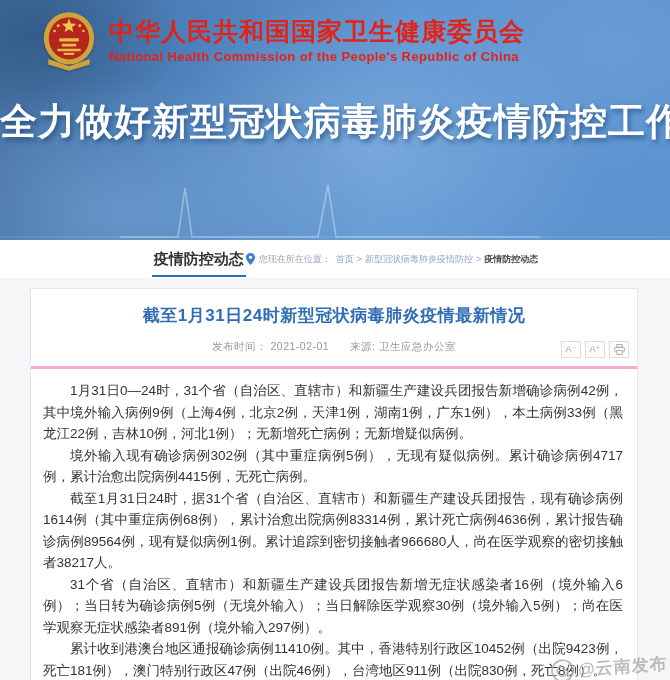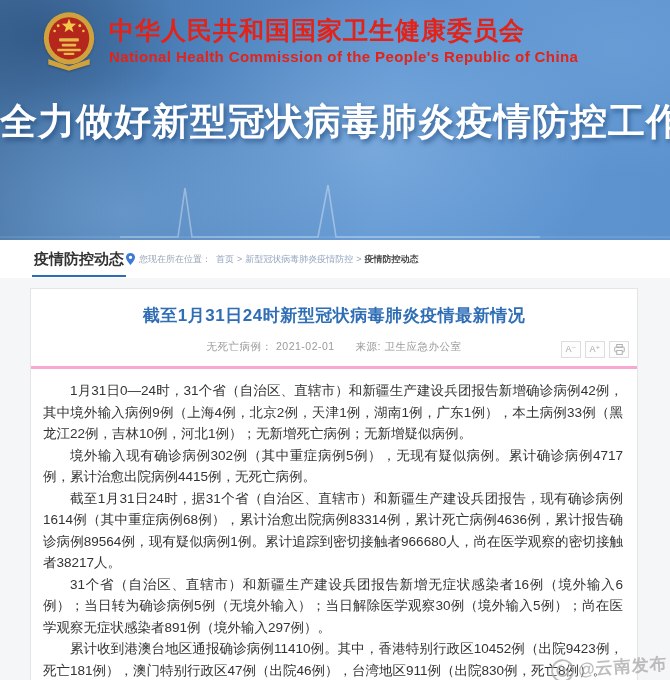--- a/index.html
+++ b/index.html
@@ -22,35 +22,35 @@
     overflow: hidden;
   }
   .brand { position: absolute; top: 11px; left: 42px; display: flex; align-items: center; }
   .emblem { width: 54px; height: 60px; flex: 0 0 auto; filter: drop-shadow(0 1px 1px rgba(0,0,0,0.25)); }
   .brand-text { margin-left: 13px; }
   .brand-cn {
     color: #e2231a; font-size: 25px; font-weight: bold; letter-spacing: 1px;
     line-height: 1.1; white-space: nowrap;
   }
   .brand-en {
-    color: #e2231a; font-size: 15px; font-weight: bold; letter-spacing: 0.4px;
-    margin-top: 4px; white-space: nowrap; text-align: right;
+    color: #e2231a; font-size: 13px; font-weight: bold; letter-spacing: 0.4px;
+    margin-top: 4px; white-space: nowrap;
   }
   .banner-title {
     position: absolute; top: 97px; left: 0; width: 100%;
     text-align: right; color: #ffffff; font-size: 37px; font-weight: bold;
     letter-spacing: 1px; white-space: nowrap;
     text-shadow: 2px 3px 5px rgba(15,55,105,0.6);
   }
   .ecg { position: absolute; left: 0; bottom: 0; width: 670px; height: 60px; opacity: 0.5; }
 
   
   .section-bar {
     position: absolute; top: 240px; left: 0; width: 670px; height: 38px;
-    background: #ffffff; display: flex; align-items: center; justify-content: flex-start;
+    background: #ffffff; display: flex; align-items: center; justify-content: center;
     padding: 0 12px 0 32px;
   }
   .section-title {
     font-size: 15px; font-weight: bold; color: #333;
     border-bottom: 2px solid #2e6db4; padding: 8px 2px 6px 2px; cursor: pointer;
   }
   .breadcrumb { display: flex; align-items: center; font-size: 9px; color: #9aa6b8; white-space: nowrap; }
   .pin-icon { width: 9px; height: 12px; margin-right: 4px; flex: 0 0 auto; }
   .crumb-prefix { color: #9aa6b8; margin-right: 5px; }
   .crumb-link { color: #93a5c0; cursor: pointer; }
@@ -139,21 +139,21 @@
     <span class="crumb-sep">&gt;</span>
     <span class="crumb-current">疫情防控动态</span>
   </div>
 </div>
 
 <div class="content">
   <div class="article-box">
     <div class="article-head">
       <div class="article-title">截至1月31日24时新型冠状病毒肺炎疫情最新情况</div>
       <div class="article-meta">
-        <span>无死亡病例：</span>
+        <span>发布时间：</span>
         <span>2021-02-01</span>
         <span class="gap"></span>
         <span>来源:</span>
         <span>卫生应急办公室</span>
       </div>
       <div class="tool-buttons">
         <div class="tool-btn">A⁻</div>
         <div class="tool-btn">A⁺</div>
         <div class="tool-btn">
           <svg class="print-icon" viewBox="0 0 12 12">

